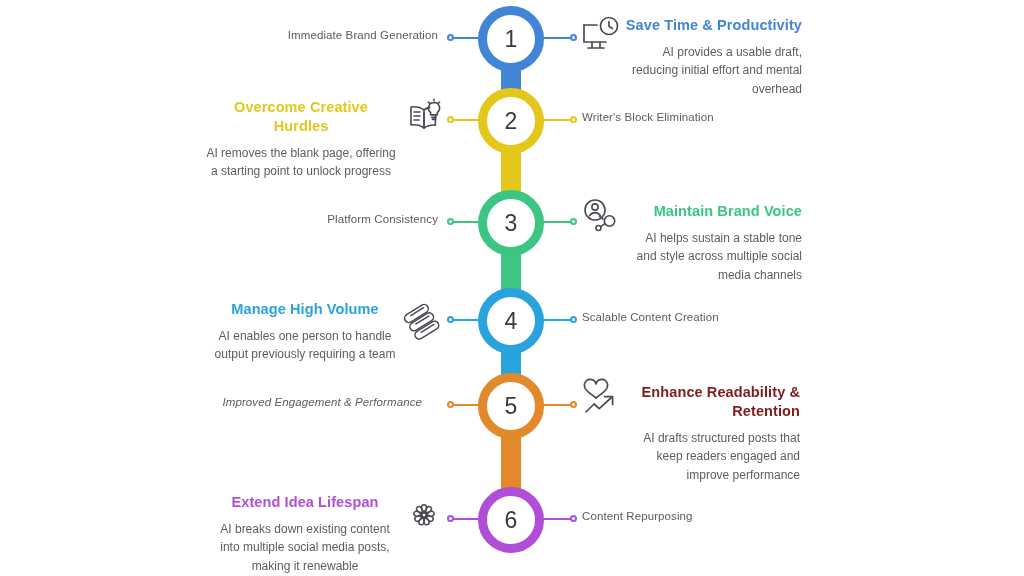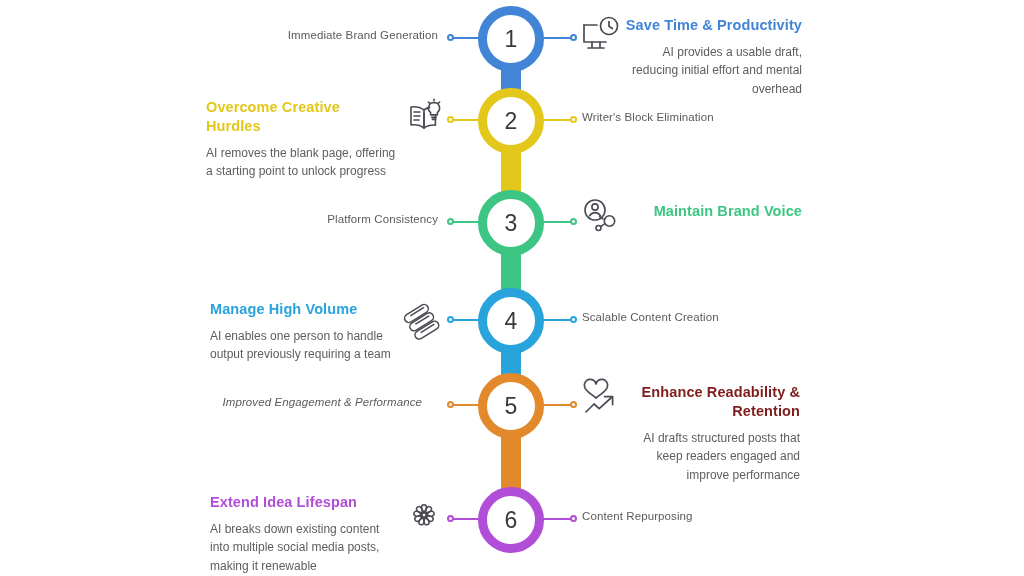--- a/index.html
+++ b/index.html
@@ -94,21 +94,21 @@
     line-height: 1.3;
     letter-spacing: 0.1px;
   }
   .detail .body {
     font-size: 12px;
     color: #5d5d5d;
     line-height: 1.55;
     margin-top: 8px;
   }
   .detail-right { text-align: right; }
-  .detail-left  { text-align: left; }
+  .detail-left  { text-align: center; }
 
   .icon-box {
     position: absolute;
     width: 44px;
     height: 44px;
   }
   .icon-box svg { display: block; width: 44px; height: 44px; }
 </style>
 </head>
 <body>
@@ -193,20 +193,21 @@
         <circle cx="17" cy="11" r="3.1"></circle>
         <path d="M11.6 19.8 a6.2 6.2 0 0 1 10.8 0"></path>
         <circle cx="31.5" cy="25" r="5.2"></circle>
         <circle cx="20.5" cy="32" r="2.5"></circle>
         <path d="M25 23 l-3.4 -2.6"></path>
         <path d="M26.9 27.6 l-4.3 3"></path>
       </svg>
     </div>
     <div class="detail detail-right" style="left:622px;top:12px;width:180px;">
       <div class="title" style="color:#3cc583;">Maintain Brand Voice</div>
+      <div class="body">AI helps sustain a stable tone and style across multiple social media channels</div>
     </div>
   </div>
 
   <div class="step" style="top:288px;">
     <div class="node" style="border:9px solid #29a3dc;">
       <span class="node-num">4</span>
     </div>
     <div class="lead" style="left:538px;width:36px;background:#29a3dc;"></div>
     <div class="lead-dot" style="left:570px;border:2px solid #29a3dc;"></div>
     <div class="caption" style="left:582px;">Scalable Content Creation</div>

